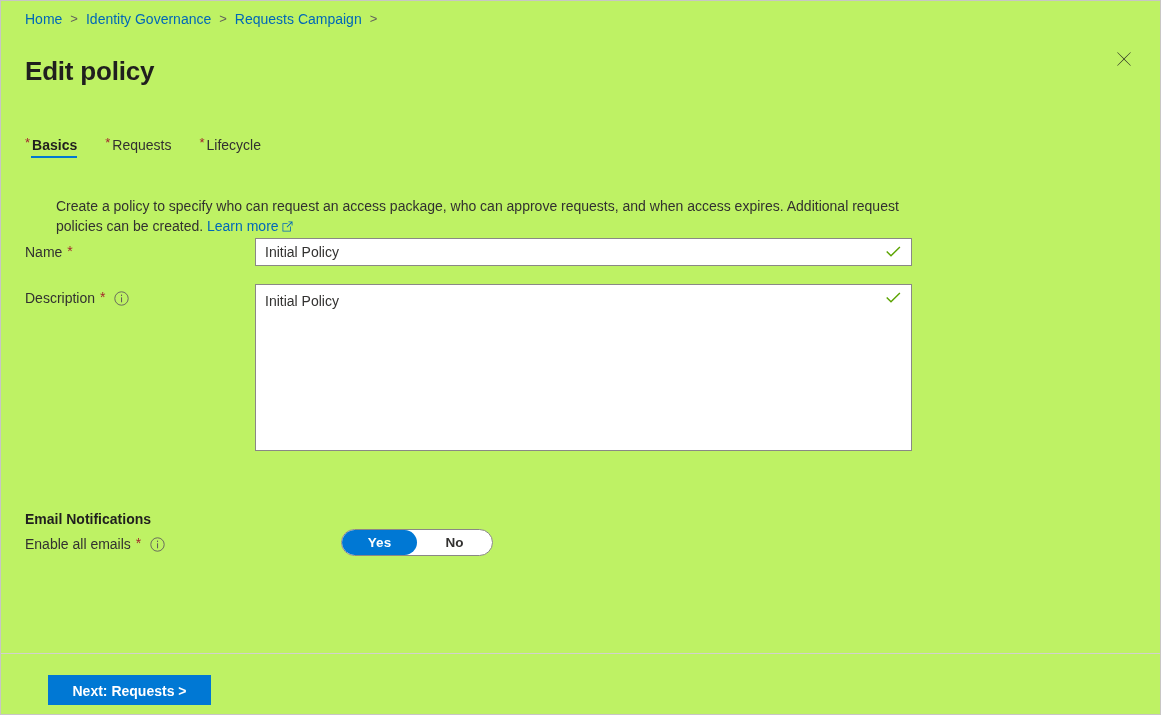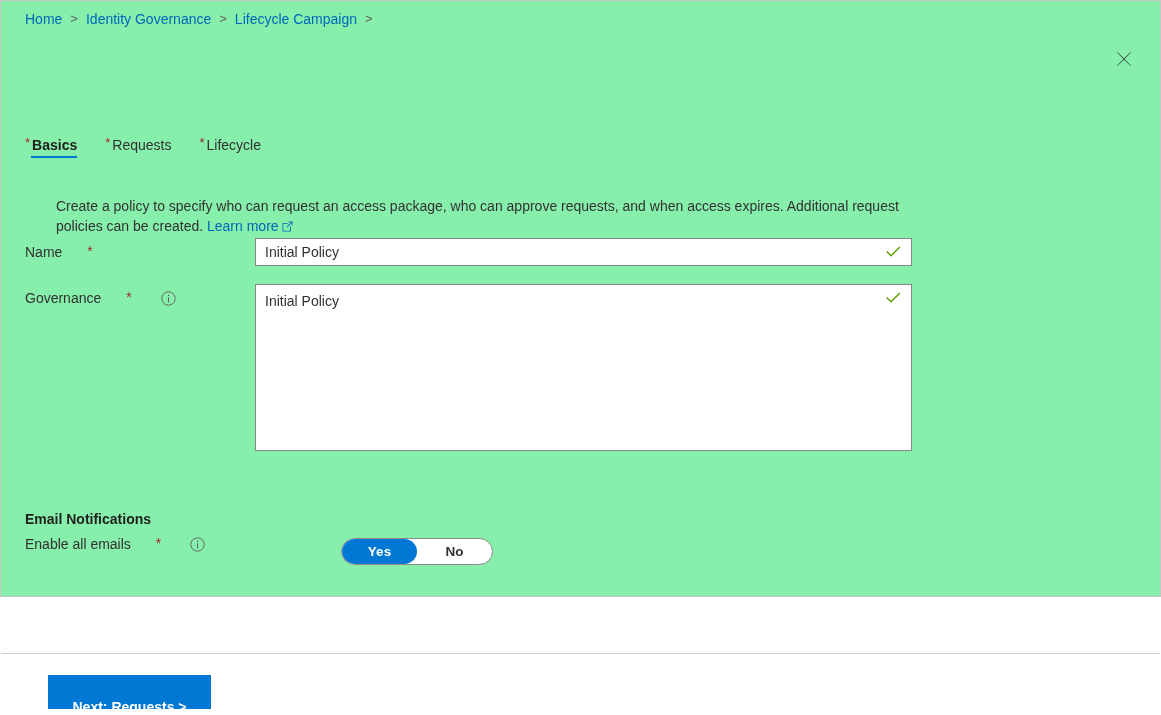--- a/index.html
+++ b/index.html
@@ -9,22 +9,22 @@
     height: 715px;
     background: #ffffff;
     font-family: "Liberation Sans", sans-serif;
     color: #1b1a19;
     overflow: hidden;
   }
 
   .blade {
     position: relative;
     width: 1161px;
-    height: 597px;
-    background: #86efac;
+    height: 715px;
+    background: #bef264;
     border-left: 1px solid #c8c6c4;
     border-top: 1px solid #c8c6c4;
     border-right: 1px solid #c8c6c4;
     border-bottom: 1px solid #c8c6c4;
   }
 
   
   .breadcrumb {
     position: absolute;
     left: 24px;
@@ -134,21 +134,20 @@
   }
 
   
   .field-label {
     position: absolute;
     font-size: 14px;
     line-height: 20px;
     color: #323130;
     display: flex;
     align-items: center;
-    gap: 20px;
   }
   .label-star {
     color: #a4262c;
     margin-left: 5px;
     font-size: 14px;
     line-height: 14px;
     align-self: flex-start;
     margin-top: 2px;
   }
   .info-icon {
@@ -220,21 +219,20 @@
     width: 152px;
     height: 27px;
     border: 1px solid #8a8886;
     border-radius: 14px;
     background: #ffffff;
     display: flex;
     align-items: center;
     cursor: pointer;
     padding: 0;
     overflow: hidden;
-    margin-top: 9px;
   }
   .toggle-opt {
     flex: 1 1 50%;
     height: 100%;
     display: flex;
     align-items: center;
     justify-content: center;
     font-size: 13.5px;
     font-weight: 600;
     color: #323130;
@@ -261,38 +259,39 @@
     top: 674px;
     height: 30px;
     min-width: 163px;
     background: #0078d4;
     border: none;
     color: #ffffff;
     font-family: "Liberation Sans", sans-serif;
     font-size: 14px;
     font-weight: 600;
     cursor: pointer;
-    padding: 17px 16px;
+    padding: 1px 16px;
     line-height: 30px;
   }
 </style>
 </head>
 <body>
 
 <div class="blade">
 
   <nav class="breadcrumb">
     <span class="crumb-link">Home</span>
     <span class="crumb-sep">&gt;</span>
     <span class="crumb-link">Identity Governance</span>
     <span class="crumb-sep">&gt;</span>
-    <span class="crumb-link">Lifecycle Campaign</span>
+    <span class="crumb-link">Requests Campaign</span>
     <span class="crumb-sep">&gt;</span>
   </nav>
 
+  <h1 class="page-title">Edit policy</h1>
 
   <button class="close-btn">
     <span>
       <svg width="16" height="16" viewBox="0 0 16 16" aria-hidden="true">
         <path d="M1.6 1.2 L8 7.6 L14.4 1.2 L14.8 1.6 L8.4 8 L14.8 14.4 L14.4 14.8 L8 8.4 L1.6 14.8 L1.2 14.4 L7.6 8 L1.2 1.6 Z" fill="#201f1e"></path>
       </svg>
     </span>
   </button>
 
   <div class="tabs">
@@ -323,21 +322,21 @@
     <span class="label-star">*</span>
   </div>
   <input class="text-input" type="text" value="Initial Policy" style="">
   <span class="check-mark check-name">
     <svg width="17" height="16" viewBox="0 0 17 16" aria-hidden="true">
       <path d="M1.2 8.0 L2.2 7.0 L6.0 10.8 L14.4 2.4 L15.4 3.4 L6.0 12.8 Z" fill="#5ba300"></path>
     </svg>
   </span>
 
   <div class="field-label desc-label">
-    <span>Governance</span>
+    <span>Description</span>
     <span class="label-star">*</span>
     <span class="info-icon">
       <svg width="15" height="15" viewBox="0 0 15 15" aria-hidden="true">
         <circle cx="7.5" cy="7.5" r="6.7" fill="none" stroke="#605e5c" stroke-width="0.9"></circle>
         <rect x="7.0" y="6.3" width="1.05" height="5.0" fill="#605e5c"></rect>
         <rect x="7.0" y="3.6" width="1.05" height="1.45" fill="#605e5c"></rect>
       </svg>
     </span>
   </div>
   <textarea class="textarea-input" style="">Initial Policy</textarea>

